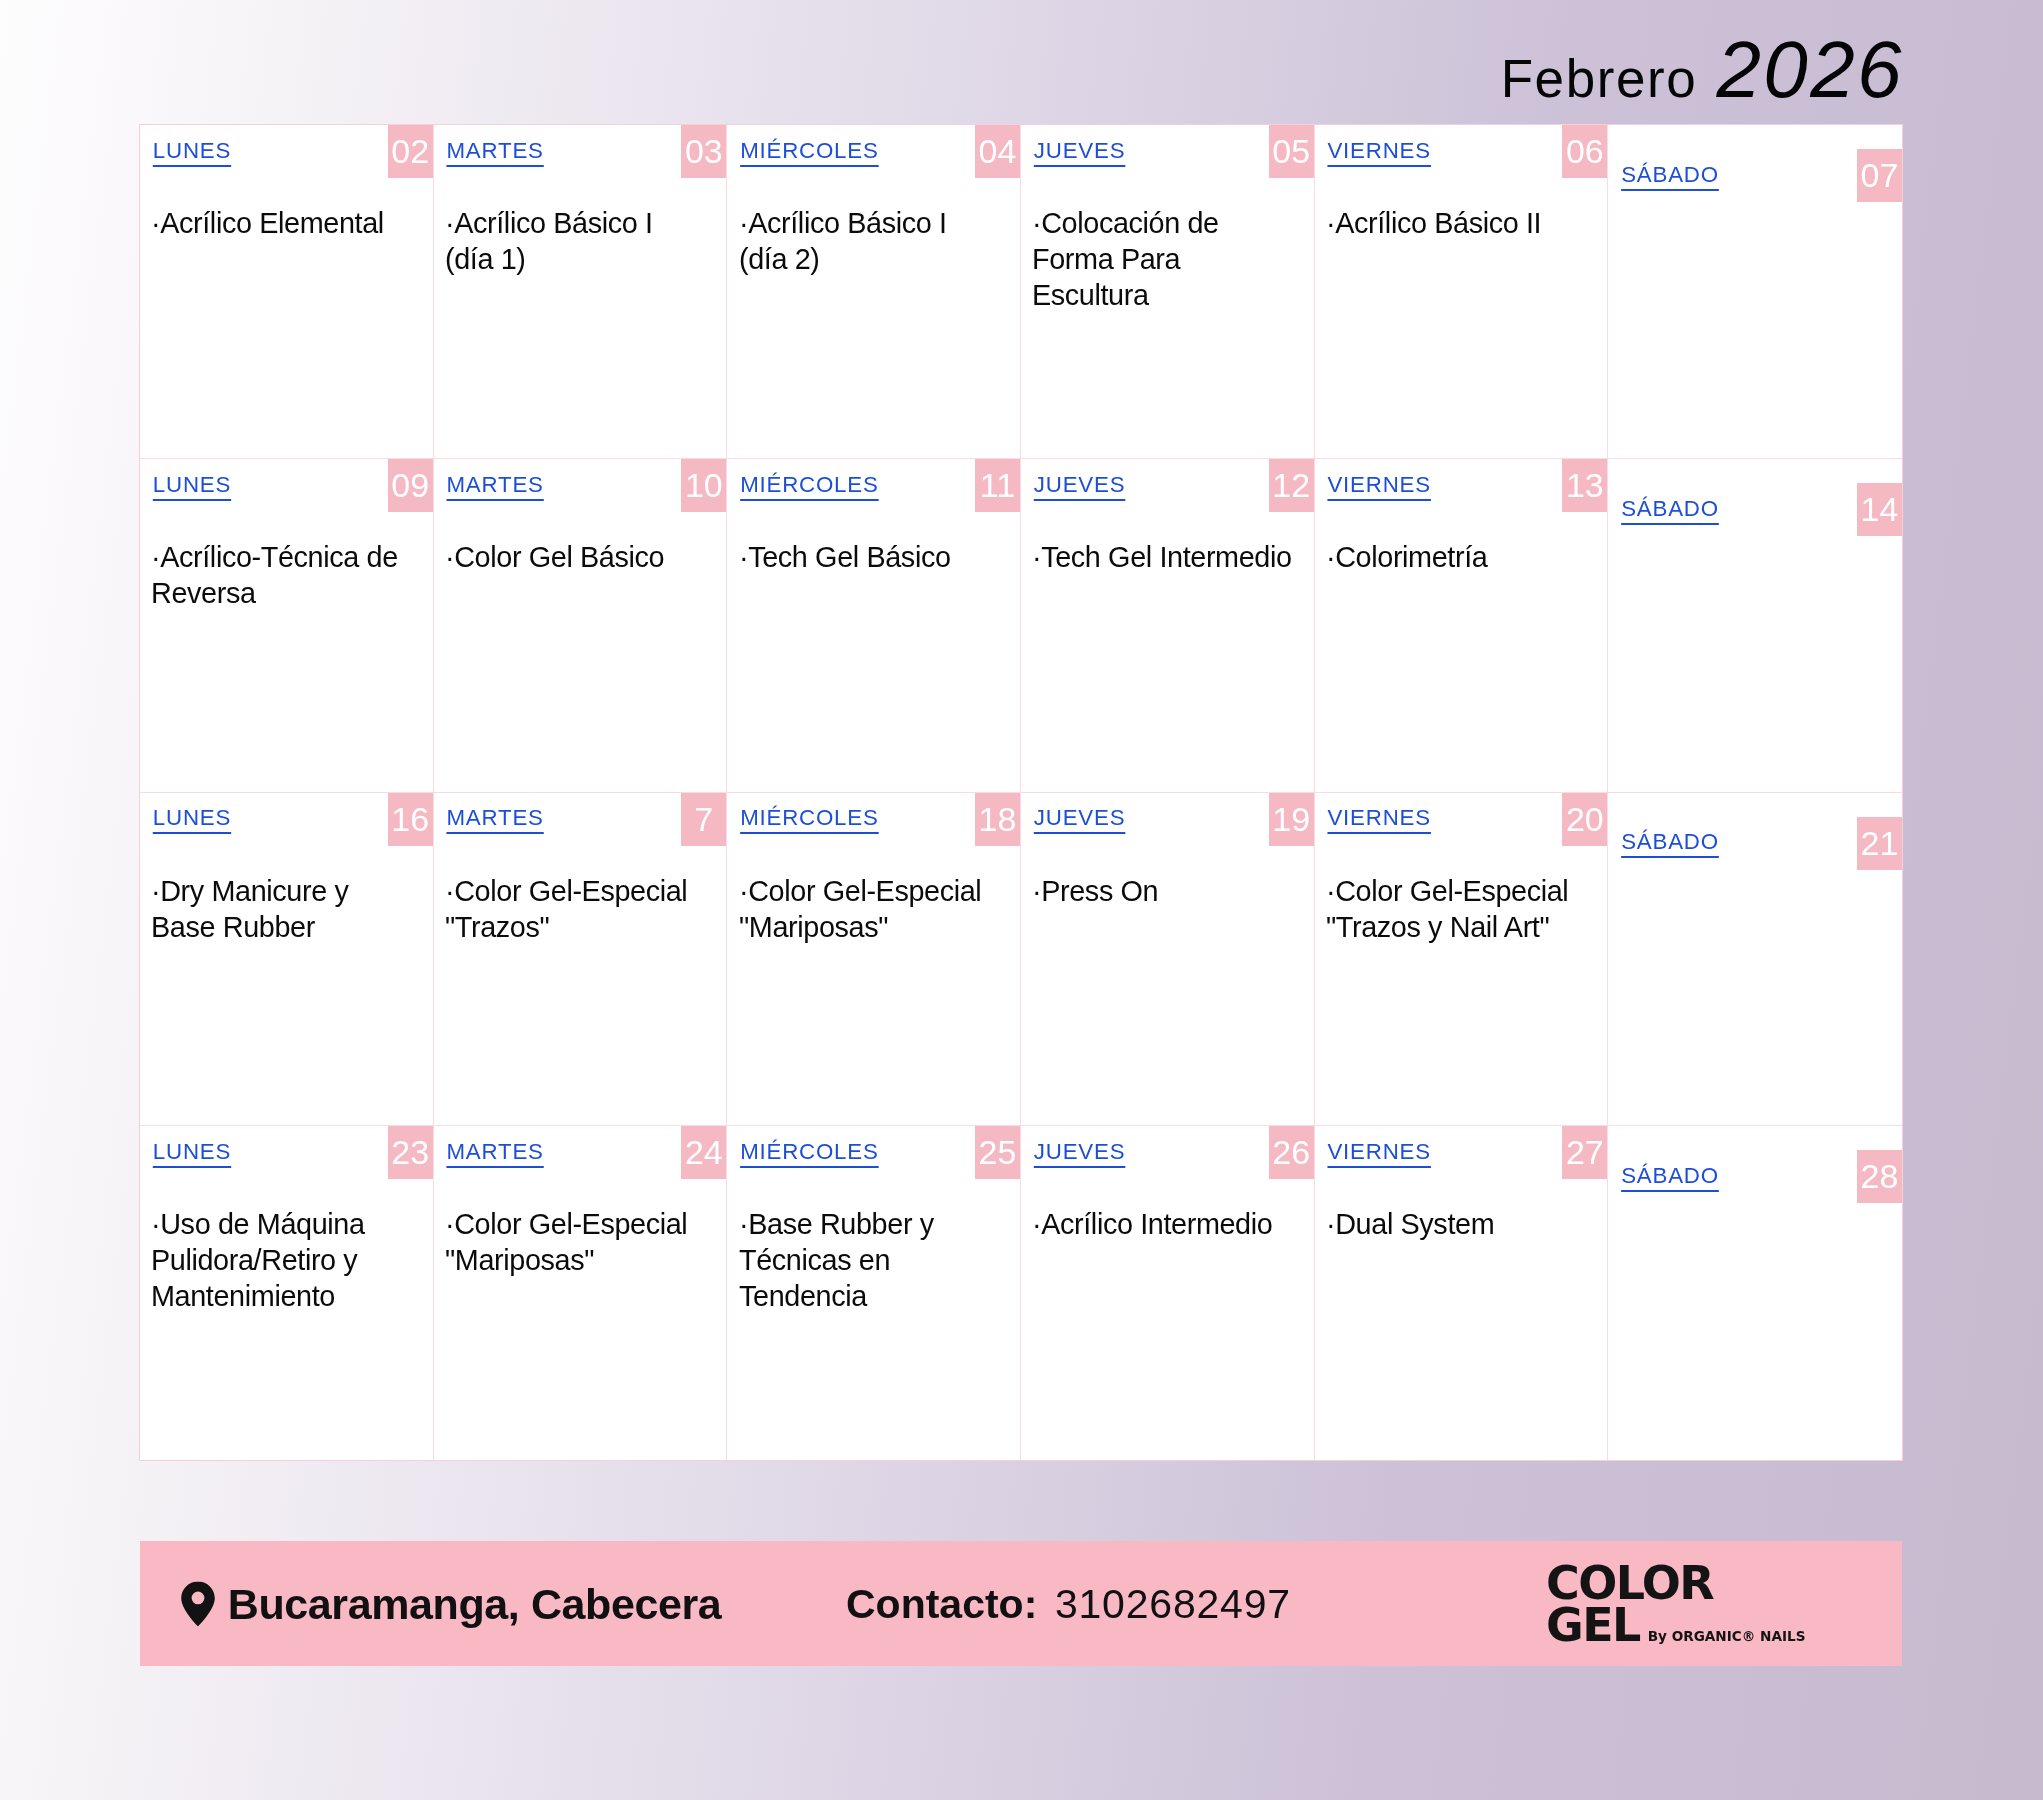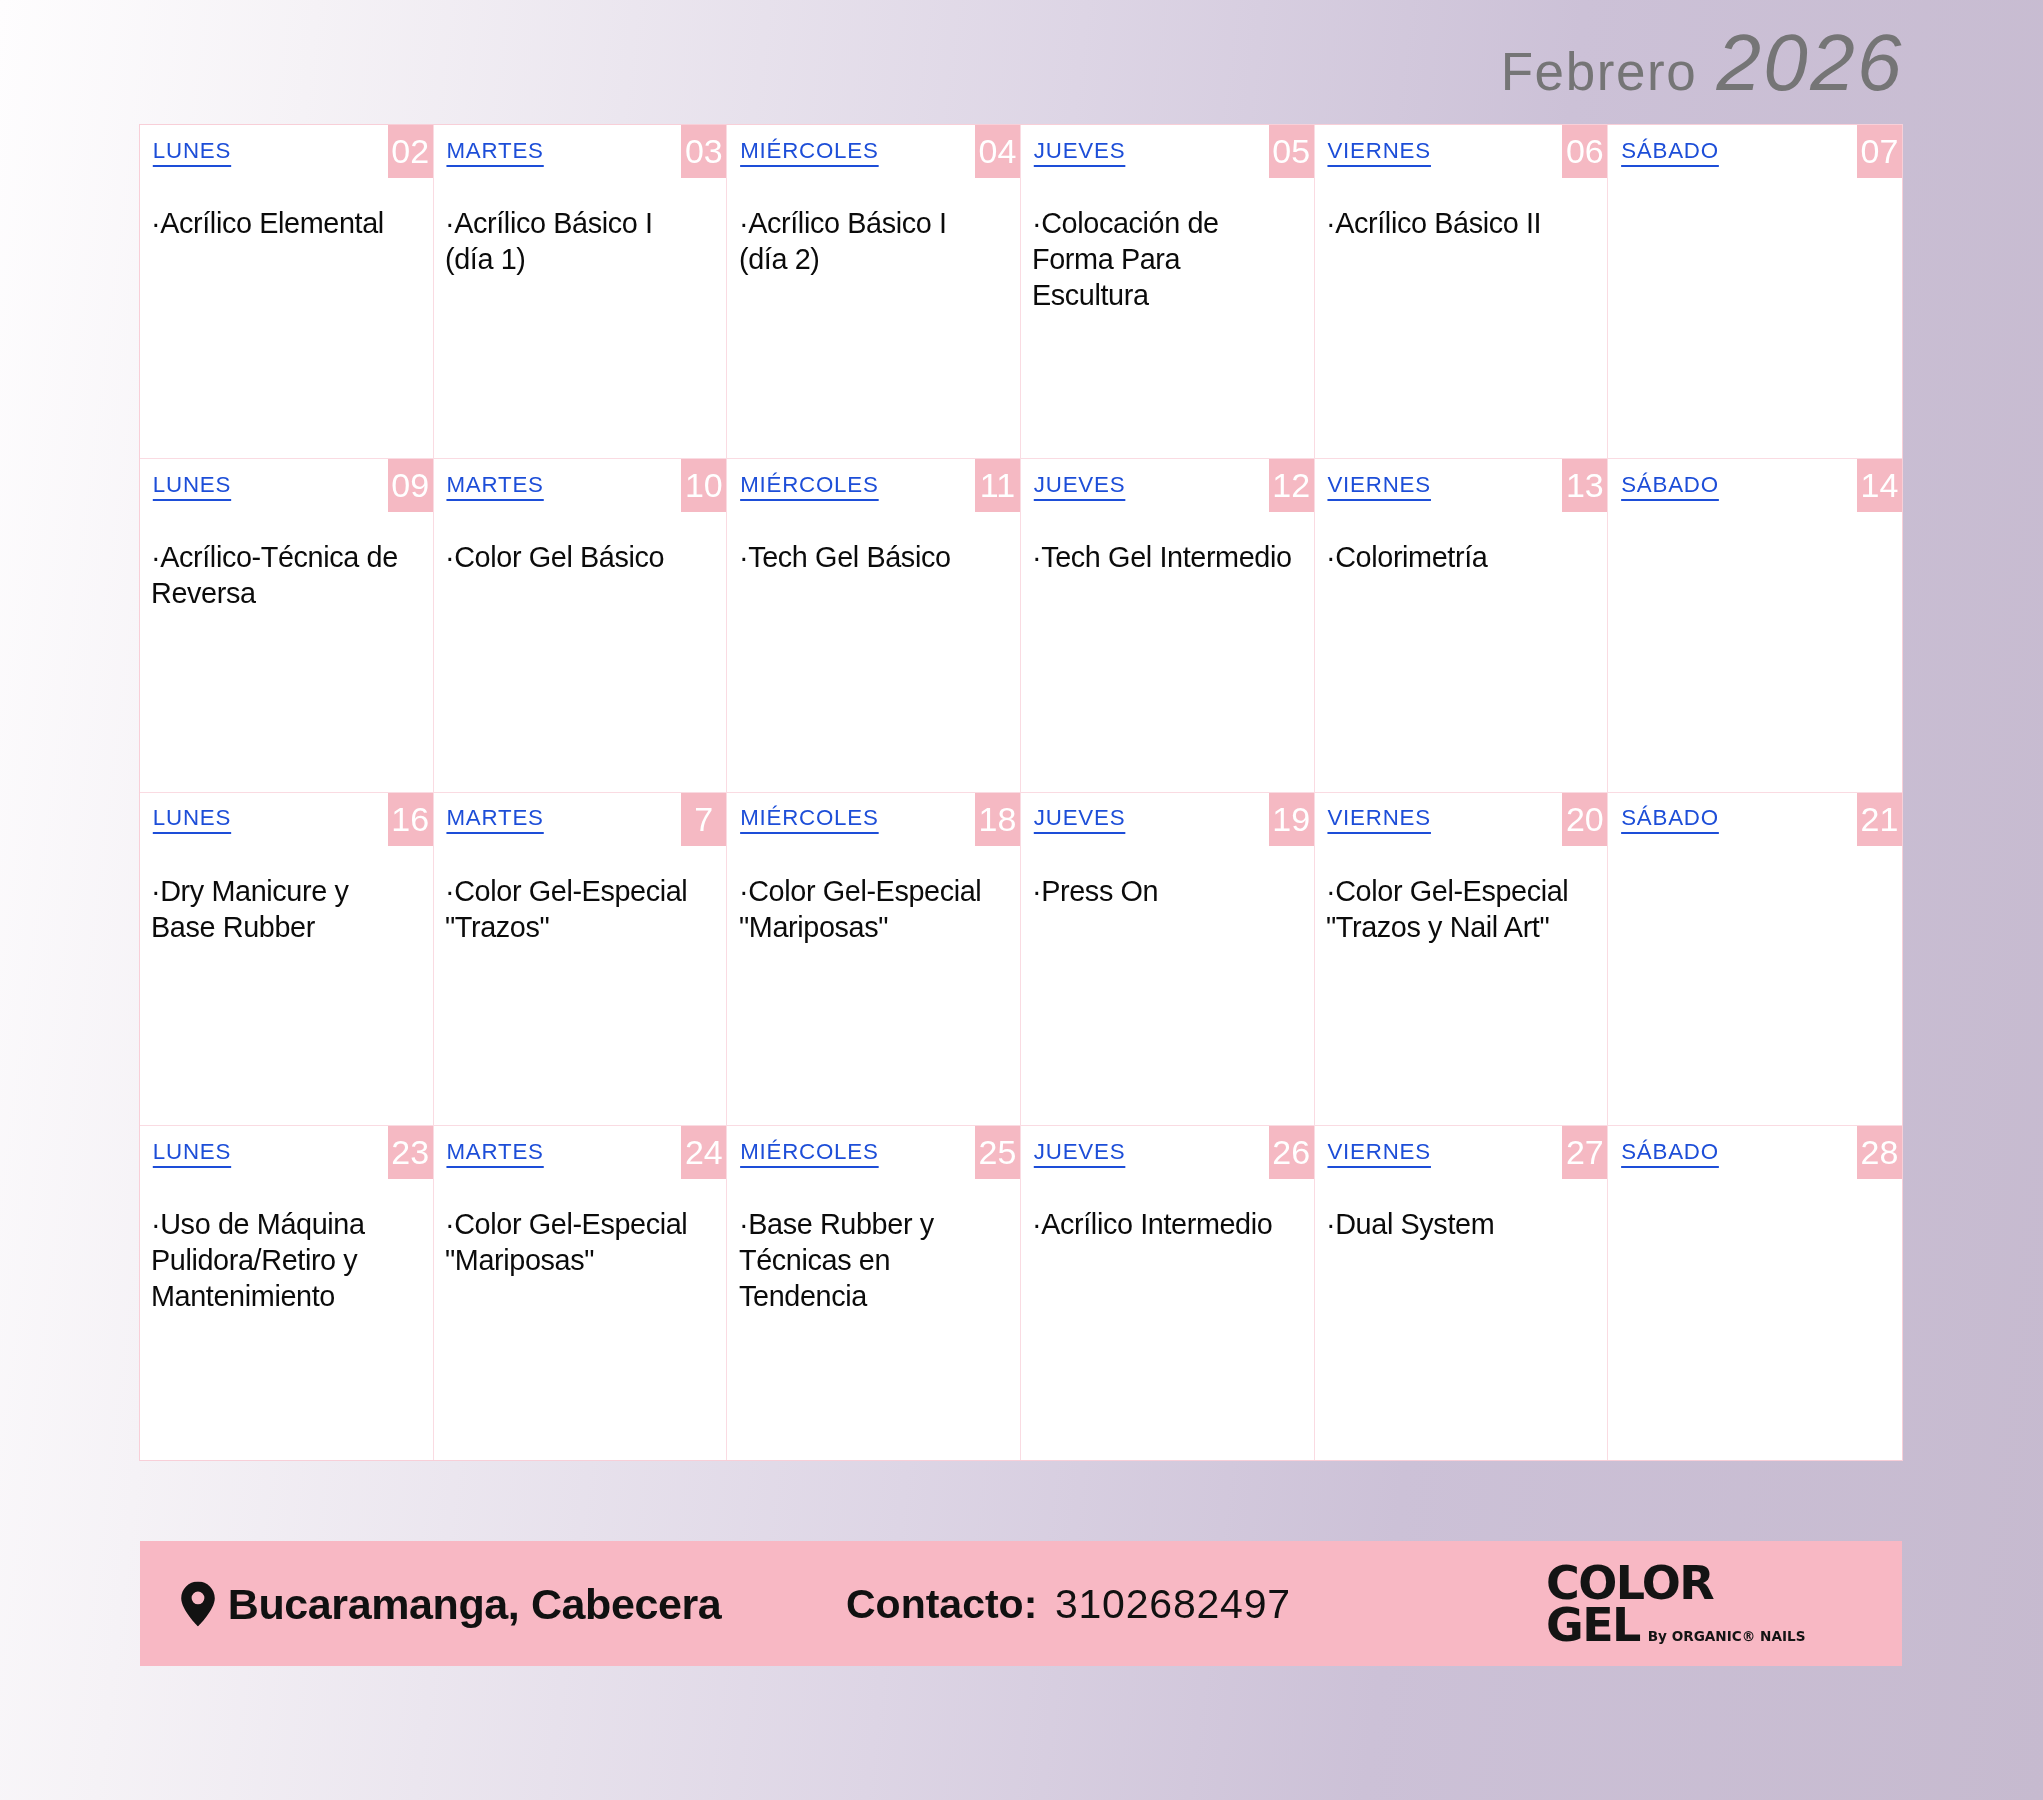--- a/index.html
+++ b/index.html
@@ -4,32 +4,32 @@
 <style>
   * { margin:0; padding:0; box-sizing:border-box; }
   html,body { width:2043px; height:1800px; overflow:hidden; }
   body {
     font-family:"Liberation Sans", sans-serif;
     background:linear-gradient(97deg, #fefdfe 0%, #f5f2f6 14%, #ddd5e5 48%, #ccc1d7 70%, #c6bacf 100%);
     position:relative;
   }
 
   
-  .title { position:absolute; top:17px; right:139px; white-space:nowrap; color:#737373; opacity:.97; }
+  .title { position:absolute; top:24px; right:139px; white-space:nowrap; color:#000000; opacity:.97; }
   .title .month { font-size:53px; font-weight:300; letter-spacing:1.6px; }
   .title .year  { font-size:80px; font-weight:300; font-style:italic; margin-left:19px; letter-spacing:2.4px; }
 
   
   .calendar {
     position:absolute; left:139px; top:124px; width:1764px; height:1337px;
     display:grid; grid-template-columns:repeat(6,1fr); grid-template-rows:repeat(4,1fr);
     background:#ffffff; border:1.6px solid #f8cfd8;
   }
   .cell { position:relative; background:#ffffff; border-right:1.6px solid #fadbe2; border-bottom:1.6px solid #fadbe2; }
-  .cell:nth-child(6n) { border-right:0; }
+  .cell:nth-child(6n) { border-right:0;margin-top:24px; }
   .cell:nth-child(n+19) { border-bottom:0; }
 
   .day-label {
     position:absolute; top:12.8px; left:12.8px;
     font-size:22.3px; color:#1d4ed8; letter-spacing:0.8px;
     text-decoration:underline; text-decoration-thickness:2.4px; text-underline-offset:7.2px;
   }
   .day-num {
     position:absolute; top:0; right:0; width:45px; height:53px;
     background:#f5b9c3; color:#ffffff; font-size:34px;

